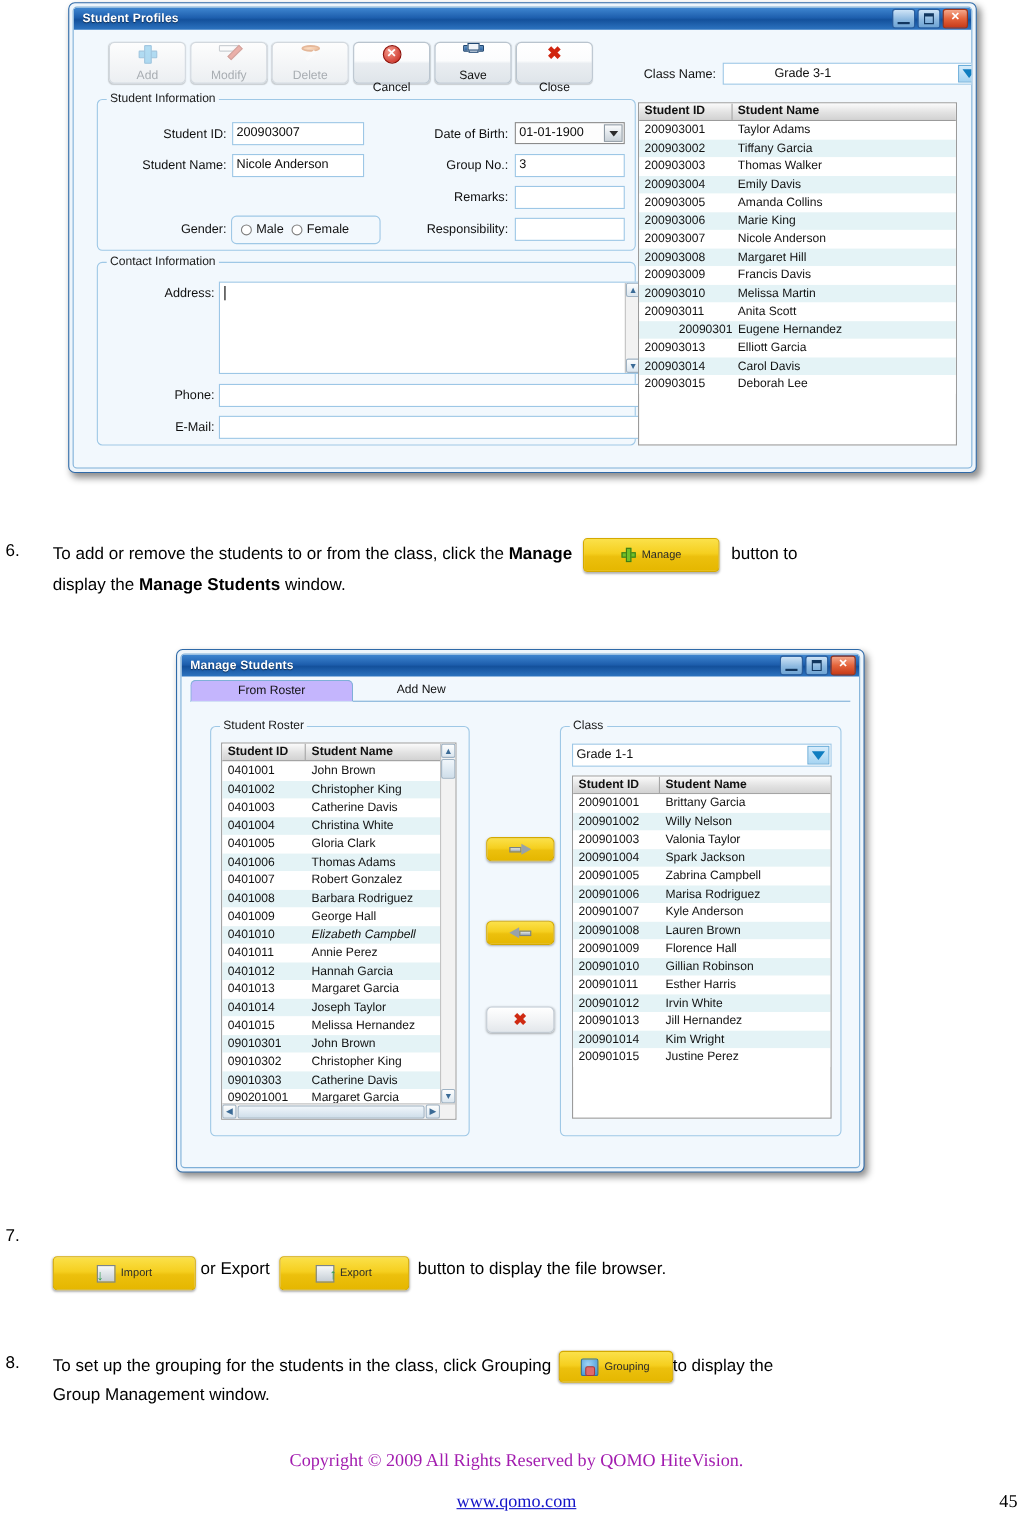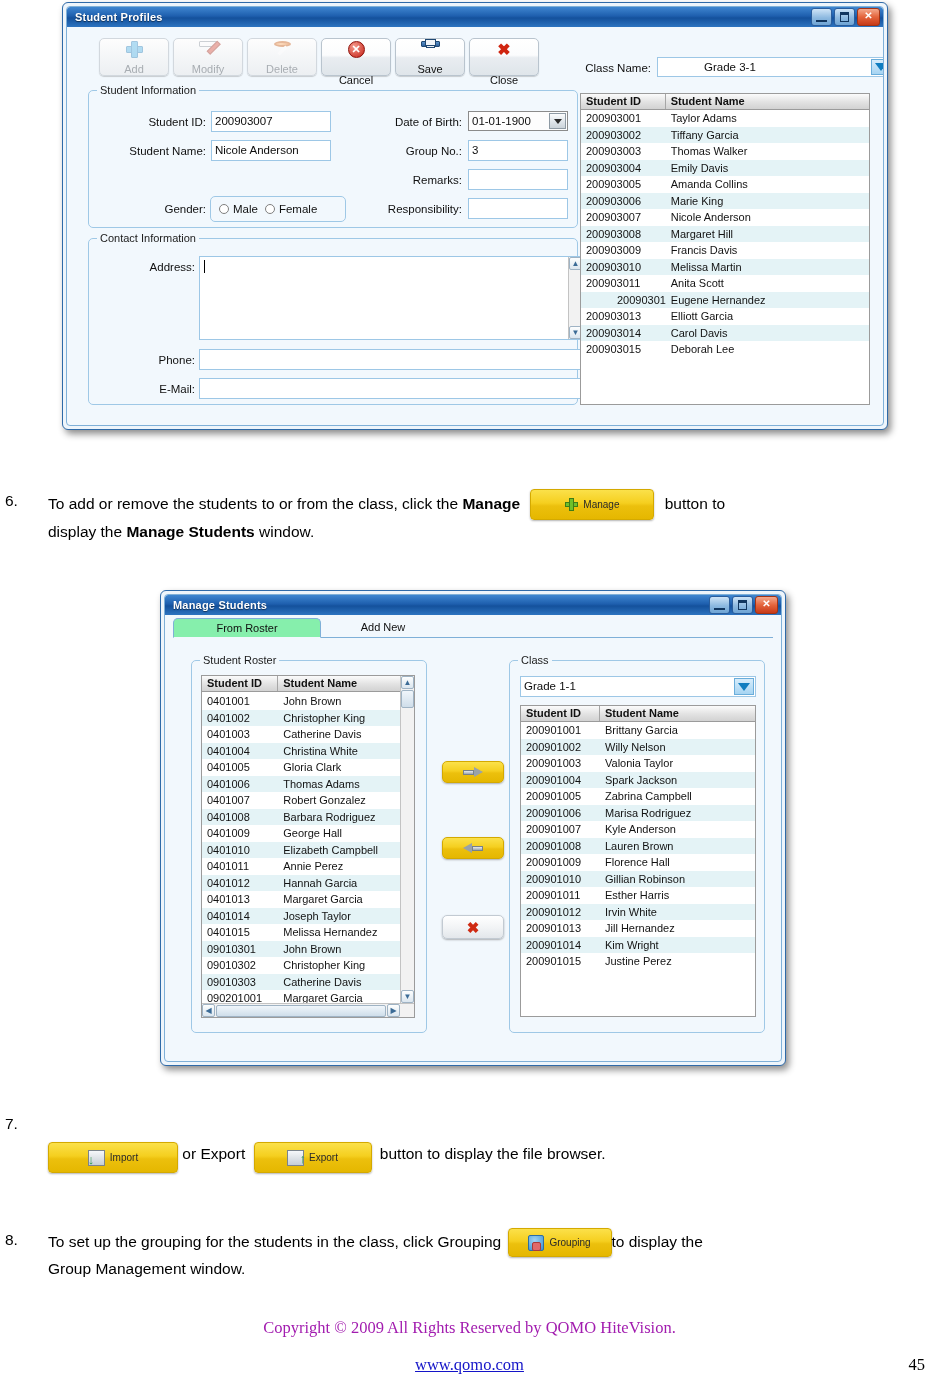--- a/index.html
+++ b/index.html
@@ -298,21 +298,21 @@
     box-sizing: border-box;
   }
   .tab {
     position: absolute;
     top: 0; height: 20px;
     font-size: 11px; color: #101010;
     text-align: center; line-height: 19px;
     box-sizing: border-box;
   }
   .tab.active {
-    background: #86efac;
+    background: #c4b5fd;
     border: 1px solid #7fb0d8;
     border-bottom: 1px solid #f2f8fd;
     border-radius: 5px 5px 0 0;
   }
 
   
   .ybtn {
     display: inline-flex;
     align-items: center;
     justify-content: center;
@@ -728,21 +728,21 @@
             <div class="grow">
               <span class="gcell" style="width: 77px;">0401008</span>
               <span class="gcell" style="width: 123px;">Barbara Rodriguez</span>
             </div>
             <div class="grow">
               <span class="gcell" style="width: 77px;">0401009</span>
               <span class="gcell" style="width: 123px;">George Hall</span>
             </div>
             <div class="grow">
               <span class="gcell" style="width: 77px;">0401010</span>
-              <span class="gcell" style="width: 123px;">Elizabeth Campbell</span>
+              <span class="gcell" style="width: 123px; font-style: italic;">Elizabeth Campbell</span>
             </div>
             <div class="grow">
               <span class="gcell" style="width: 77px;">0401011</span>
               <span class="gcell" style="width: 123px;">Annie Perez</span>
             </div>
             <div class="grow">
               <span class="gcell" style="width: 77px;">0401012</span>
               <span class="gcell" style="width: 123px;">Hannah Garcia</span>
             </div>
             <div class="grow">

